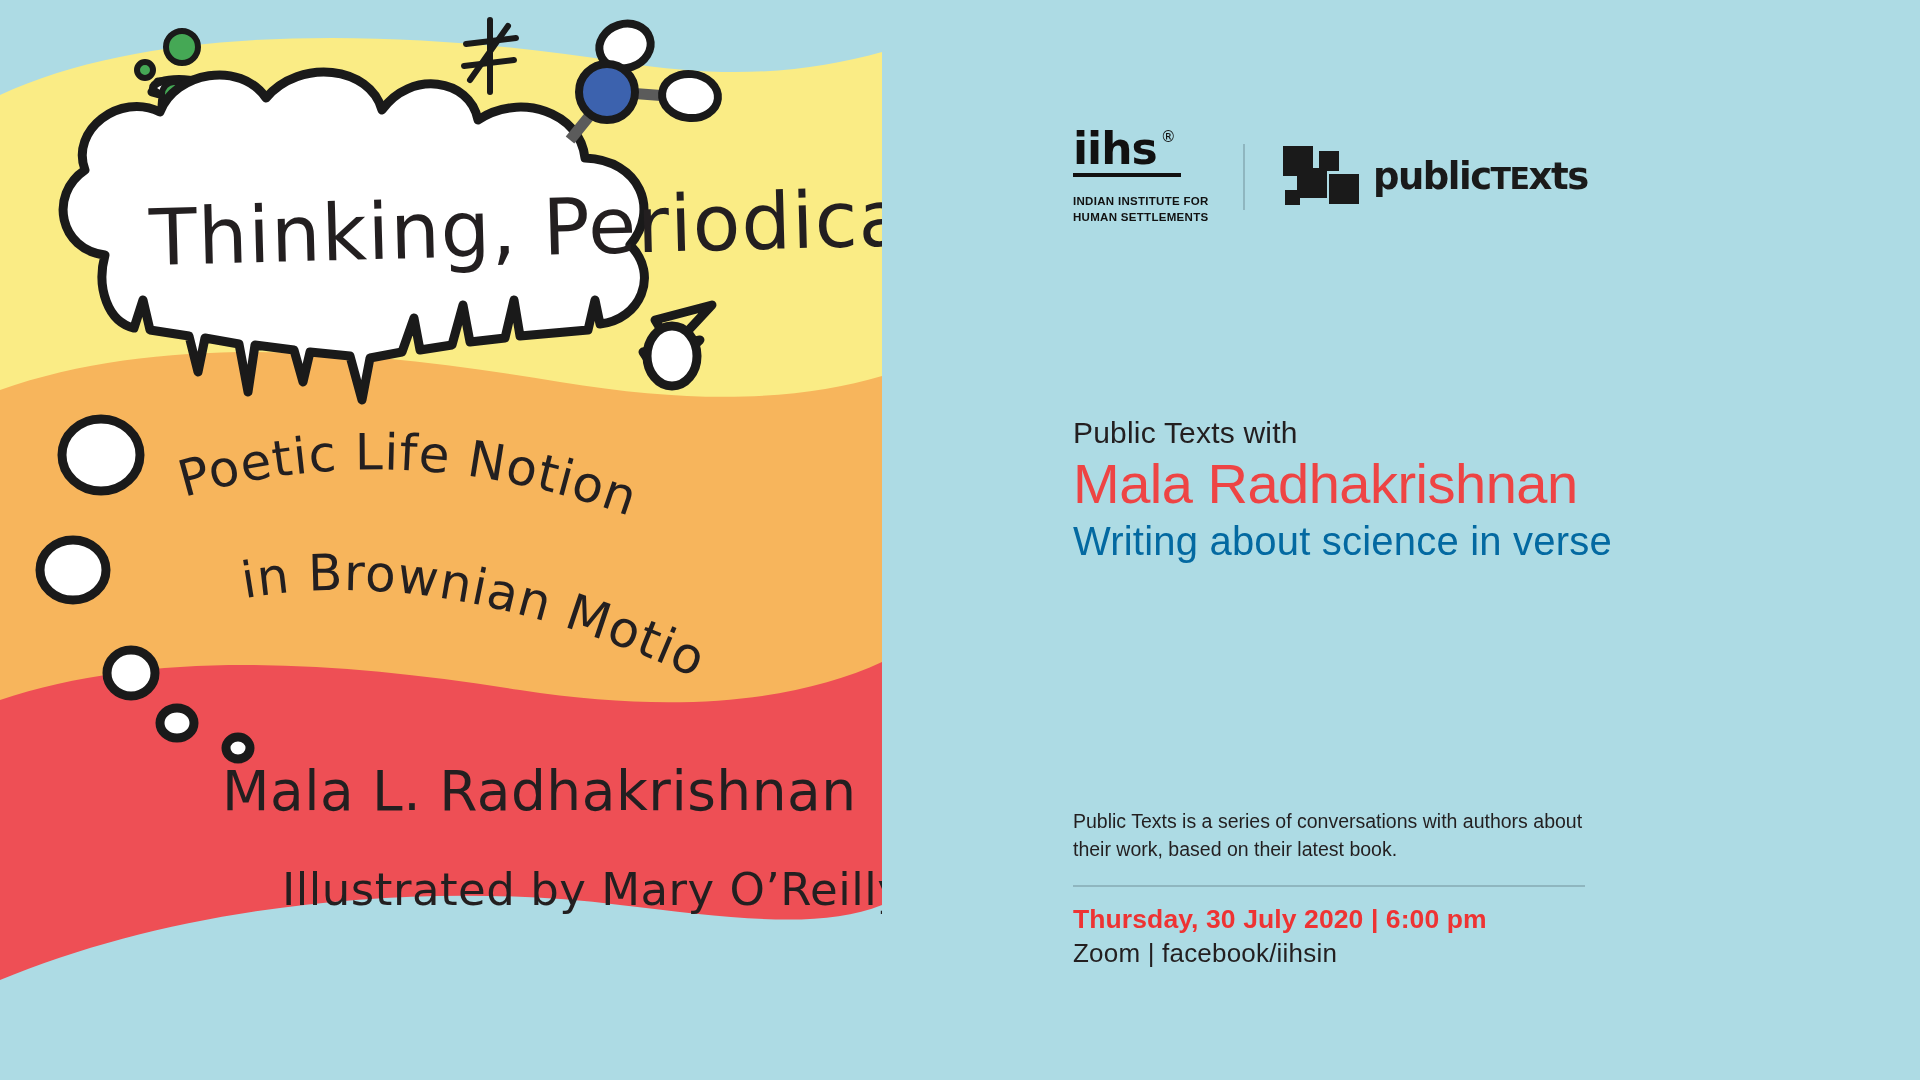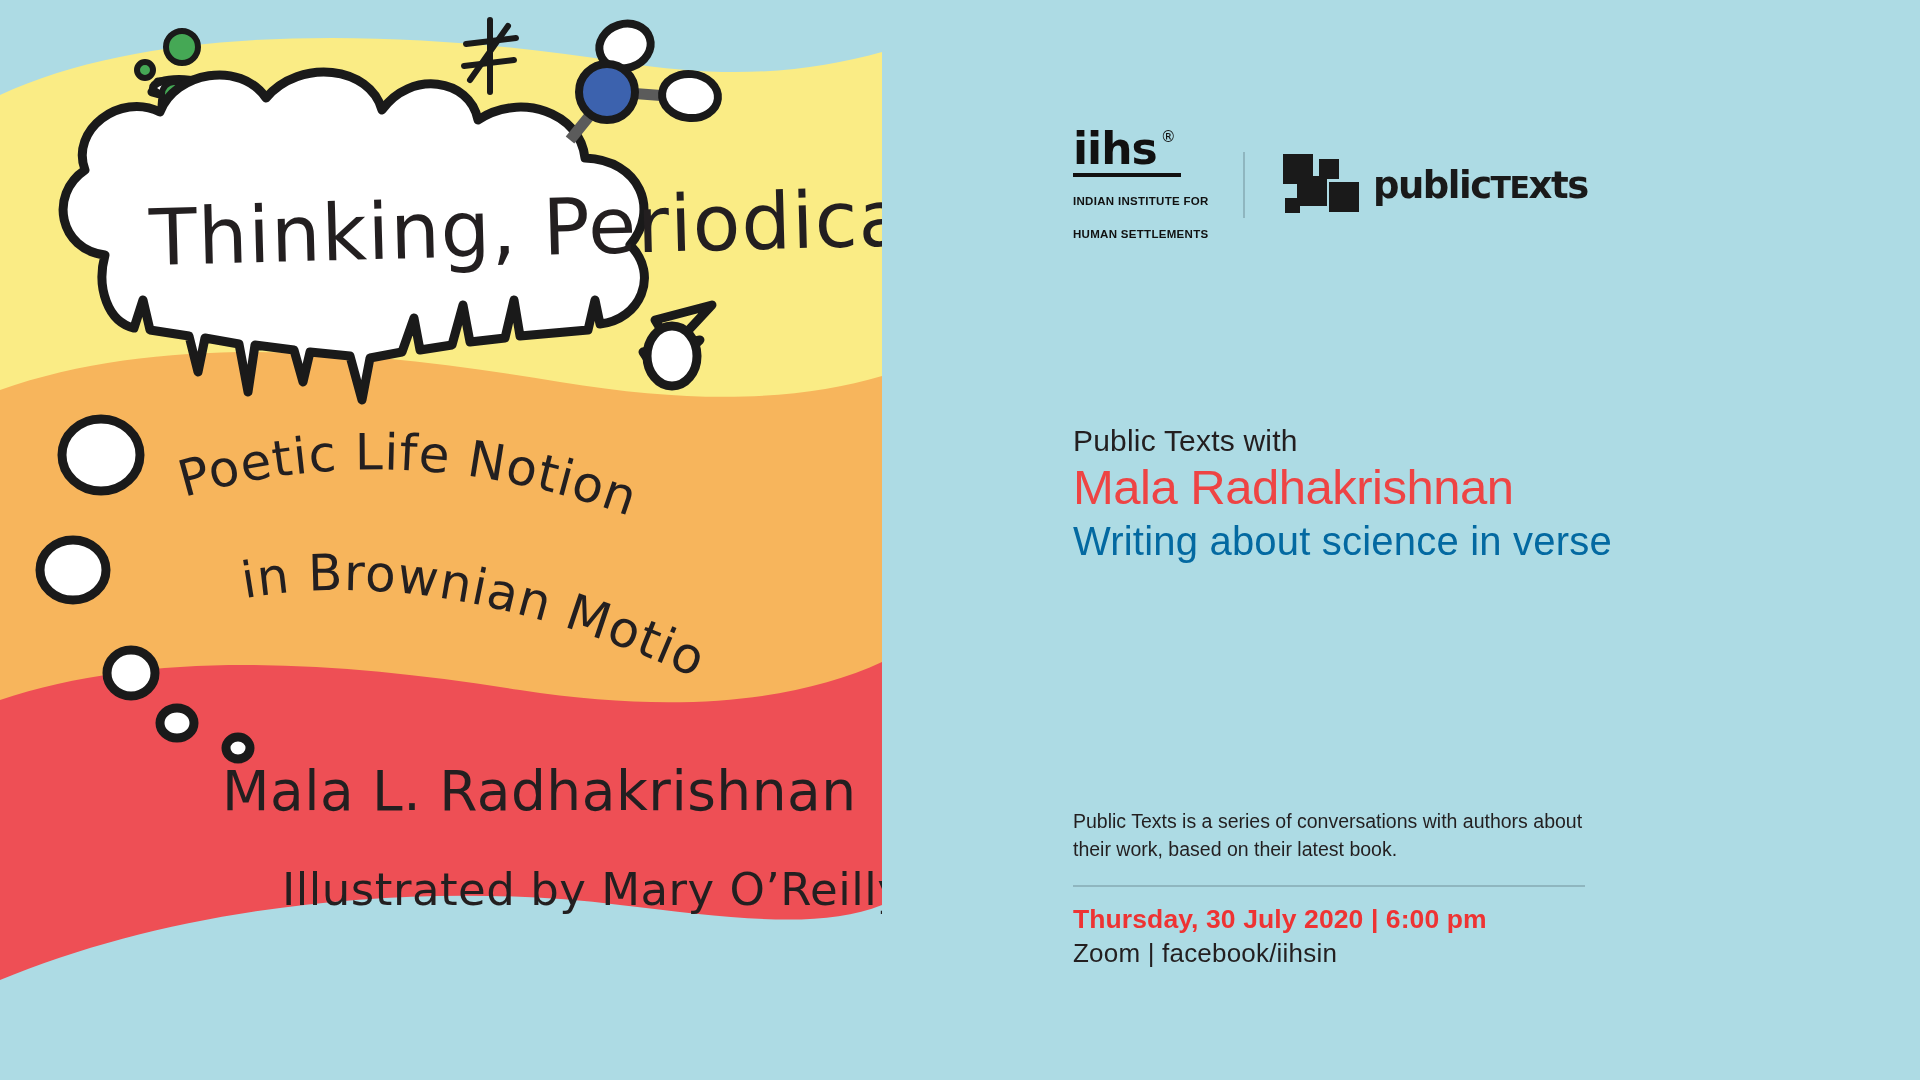--- a/index.html
+++ b/index.html
@@ -50,24 +50,24 @@
   #pt-squares i { position:absolute; background:#1a1a1a; display:block; }
   #pt-wordmark {
     font-family:"DejaVu Sans", sans-serif;
     font-weight:bold; font-size:37px; color:#1a1a1a; letter-spacing:-1.5px;
     white-space:nowrap;
     text-align:right;
   }
   #pt-wordmark .caps { font-size:30px; }
 
   
-  #headline-block { position:absolute; left:13px; top:415px;margin-top:8px; }
+  #headline-block { position:absolute; left:13px; top:415px; }
   #kicker { font-size:30px; color:#231f20; letter-spacing:0.2px; line-height:1.2; }
   #author-name {
-    font-size:49px; color:#EE4444; line-height:1.1;
+    font-size:56px; color:#EE4444; line-height:1.1;
     letter-spacing:-0.5px; margin-top:2px; font-weight:normal;
   }
   #tagline { font-size:40px; color:#0369a1; letter-spacing:0.2px; margin-top:4px; }
 
   
   #footer-block { position:absolute; left:13px; top:808px; width:515px; }
   #series-desc { font-size:19.5px; color:#231f20; line-height:1.42; }
   #series-desc b { font-weight:normal; }
   #footer-rule { height:2px; background:#8fb6bf; margin:22px 0 17px 0; width:512px; }
   #event-datetime {
@@ -187,21 +187,21 @@
 <div id="event-panel">
 
   <div id="logo-row">
 
     <div id="iihs-logo">
       <div id="iihs-wordmark">
         <span>iihs</span><span id="iihs-reg">®</span>
       </div>
       <div id="iihs-rule"></div>
       <div class="iihs-sub">INDIAN INSTITUTE FOR</div>
-      <div class="iihs-sub" style="margin-top:18px">HUMAN SETTLEMENTS</div>
+      <div class="iihs-sub" style="margin-top:1px">HUMAN SETTLEMENTS</div>
     </div>
 
     <div id="logo-divider"></div>
 
     <div id="pt-logo">
       <div id="pt-squares">
         <i style="left:0;top:0;width:30px;height:30px;"></i>
         <i style="left:36px;top:5px;width:20px;height:20px;"></i>
         <i style="left:14px;top:22px;width:30px;height:30px;"></i>
         <i style="left:46px;top:28px;width:30px;height:30px;"></i>

